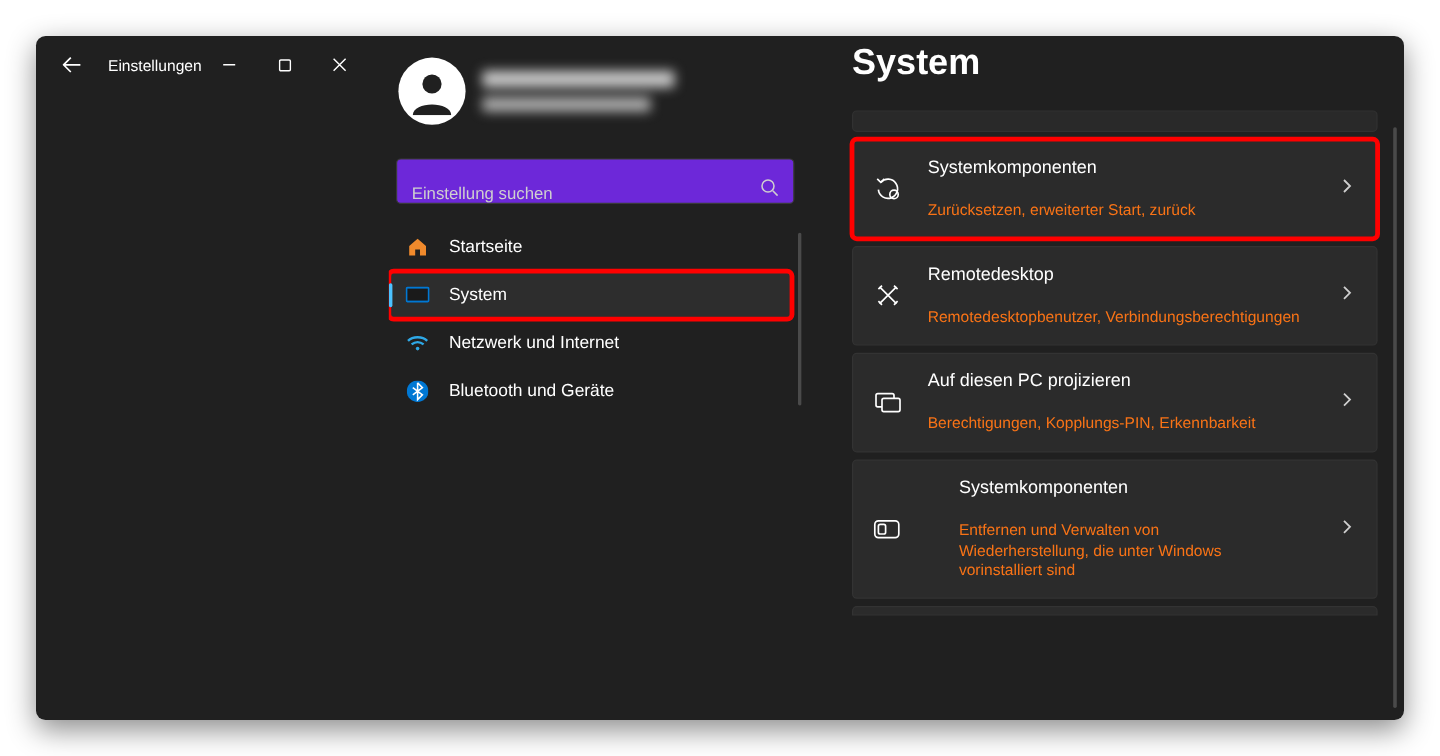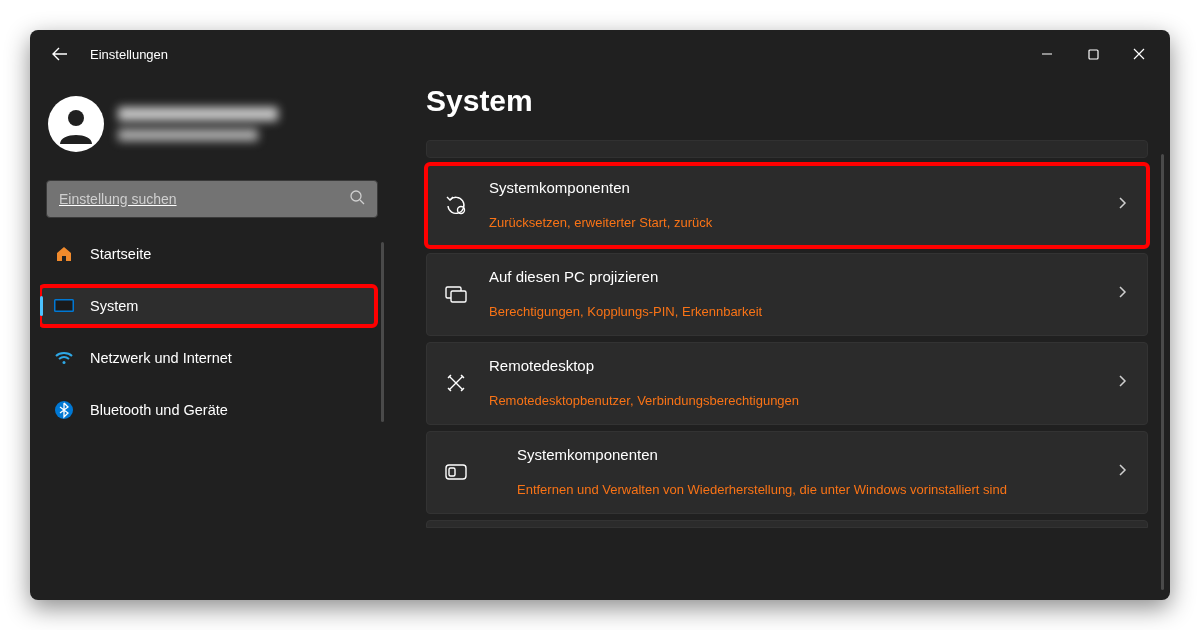--- a/index.html
+++ b/index.html
@@ -1,45 +1,45 @@
 <!DOCTYPE html>
 <html><head>
 <meta charset="utf-8">
 <style>
   * { margin: 0; padding: 0; box-sizing: border-box; font-family: "Segoe UI", sans-serif; }
   body { background: #fff; width: 1200px; height: 630px; display: flex; align-items: center; justify-content: center; }
   .window {
     width: 1140px; height: 570px; background: #202020; border-radius: 8px;
-    box-shadow: 0 8px 24px rgba(0,0,0,0.45); color: #ffffff; display: flex; flex-direction: column;
+    box-shadow: 0 8px 24px rgba(0,0,0,0.45); color: #ffffff; display: flex; flex-direction: row;
     overflow: hidden; position: relative;
   }
   .titlebar {
     height: 48px; display: flex; align-items: center; padding: 0 8px 0 14px;
   }
   .back-btn { width: 32px; height: 32px; display:flex;align-items:center;justify-content:center; border-radius:4px; }
   .back-btn svg { stroke:#fff; }
   .title-text { font-size: 13px; margin-left: 14px; color:#fff; }
   .winctrls { margin-left:auto; display:flex; }
   .winbtn { width:46px; height:32px; display:flex;align-items:center;justify-content:center; }
   .winbtn svg { stroke:#fff; }
   .body { flex:1; display:flex; overflow:hidden; }
   .sidebar { width: 360px; padding: 8px 6px 8px 10px; display:flex; flex-direction:column; }
   .profile { display:flex; align-items:center; gap:14px; padding: 10px 8px 20px 8px; }
   .avatar { width:56px; height:56px; border-radius:50%; background:#fff; display:flex;align-items:center;justify-content:center; }
   .avatar svg { fill:#202020; }
   .profname { filter: blur(5px); }
   .profname .l1 { width:160px; height:14px; background:#c8c8c8; margin-bottom:8px; border-radius:2px;}
   .profname .l2 { width:140px; height:12px; background:#b0b0b0; border-radius:2px;}
   .search {
-    margin: 8px 6px 16px 6px; background:#737373; border:1px solid #3a3a3a; border-radius:4px;
-    height:38px; display:flex; align-items:center; padding:0 12px; gap:8px;text-decoration:underline;
+    margin: 8px 6px 16px 6px; background:#6d28d9; border:1px solid #3a3a3a; border-radius:4px;
+    height:38px; display:flex; align-items:flex-end; padding:0 12px; gap:8px;
   }
   .search input { flex:1; background:transparent; border:none; outline:none; color:#cfcfcf; font-size:14px; }
   .search input::placeholder{ color:#cfcfcf; }
-  .navlist { display:flex; flex-direction:column; gap:12px; overflow:hidden; position:relative; }
+  .navlist { display:flex; flex-direction:column; gap:0; overflow:hidden; position:relative; }
   .navscroll { position:absolute; right:0; top:8px; bottom:8px; width:3px; background:#4a4a4a; border-radius:2px; }
   .navitem {
     display:flex; align-items:center; gap:16px; height:40px; padding: 0 14px; border-radius:4px;
     font-size:14.5px; color:#fff; position:relative; margin-right:8px;
   }
   .navitem.active { background:#2d2d2d; }
   .navitem.active::before {
     content:""; position:absolute; left:0; top:10px; bottom:10px; width:3px; background:#4cc2ff; border-radius:2px;
   }
   .navitem .ico { width:20px; height:20px; display:flex;align-items:center;justify-content:center; }
@@ -186,54 +186,54 @@
           </div>
           <span class="chev">
             <svg width="10" height="14" viewBox="0 0 10 14" fill="none" stroke="#cfcfcf" stroke-width="1.5">
                 <path d="M3 2 L8 7 L3 12"></path>
               </svg>
           </span>
         </div>
 
         <div class="card">
           <span class="cico">
+            <svg width="22" height="22" viewBox="0 0 22 22" fill="none" stroke="#fff" stroke-width="1.4">
+                <path d="M4 4 L18 18 M18 4 L4 18"></path>
+                <path d="M6 3 L3 6 M16 3 L19 6 M3 16 L6 19 M19 16 L16 19"></path>
+              </svg>
+          </span>
+          <div class="ctext">
+            <div class="t1">Remotedesktop</div>
+            <div class="t2">Remotedesktopbenutzer, Verbindungsberechtigungen</div>
+          </div>
+          <span class="chev">
+            <svg width="10" height="14" viewBox="0 0 10 14" fill="none" stroke="#cfcfcf" stroke-width="1.5">
+                <path d="M3 2 L8 7 L3 12"></path>
+              </svg>
+          </span>
+        </div>
+
+        <div class="card">
+          <span class="cico">
             <svg width="24" height="20" viewBox="0 0 24 20" fill="none" stroke="#fff" stroke-width="1.4">
                 <rect x="2" y="3" width="15" height="11" rx="1.5"></rect>
                 <rect x="7" y="7" width="15" height="11" rx="1.5" fill="#2b2b2b"></rect>
               </svg>
           </span>
           <div class="ctext">
             <div class="t1">Auf diesen PC projizieren</div>
             <div class="t2">Berechtigungen, Kopplungs-PIN, Erkennbarkeit</div>
           </div>
           <span class="chev">
             <svg width="10" height="14" viewBox="0 0 10 14" fill="none" stroke="#cfcfcf" stroke-width="1.5">
                 <path d="M3 2 L8 7 L3 12"></path>
               </svg>
           </span>
         </div>
 
-        <div class="card">
-          <span class="cico">
-            <svg width="22" height="22" viewBox="0 0 22 22" fill="none" stroke="#fff" stroke-width="1.4">
-                <path d="M4 4 L18 18 M18 4 L4 18"></path>
-                <path d="M6 3 L3 6 M16 3 L19 6 M3 16 L6 19 M19 16 L16 19"></path>
-              </svg>
-          </span>
-          <div class="ctext">
-            <div class="t1">Remotedesktop</div>
-            <div class="t2">Remotedesktopbenutzer, Verbindungsberechtigungen</div>
-          </div>
-          <span class="chev">
-            <svg width="10" height="14" viewBox="0 0 10 14" fill="none" stroke="#cfcfcf" stroke-width="1.5">
-                <path d="M3 2 L8 7 L3 12"></path>
-              </svg>
-          </span>
-        </div>
-
         <div class="card thick">
           <span class="cico">
             <svg width="24" height="18" viewBox="0 0 24 18" fill="none" stroke="#fff" stroke-width="1.4">
                 <rect x="2" y="2" width="20" height="14" rx="3"></rect>
                 <rect x="5" y="5" width="6" height="8" rx="1.5"></rect>
               </svg>
           </span>
           <div class="ctext">
             <div class="t1">Systemkomponenten</div>
             <div class="t2">Entfernen und Verwalten von Wiederherstellung, die unter Windows vorinstalliert sind</div>

